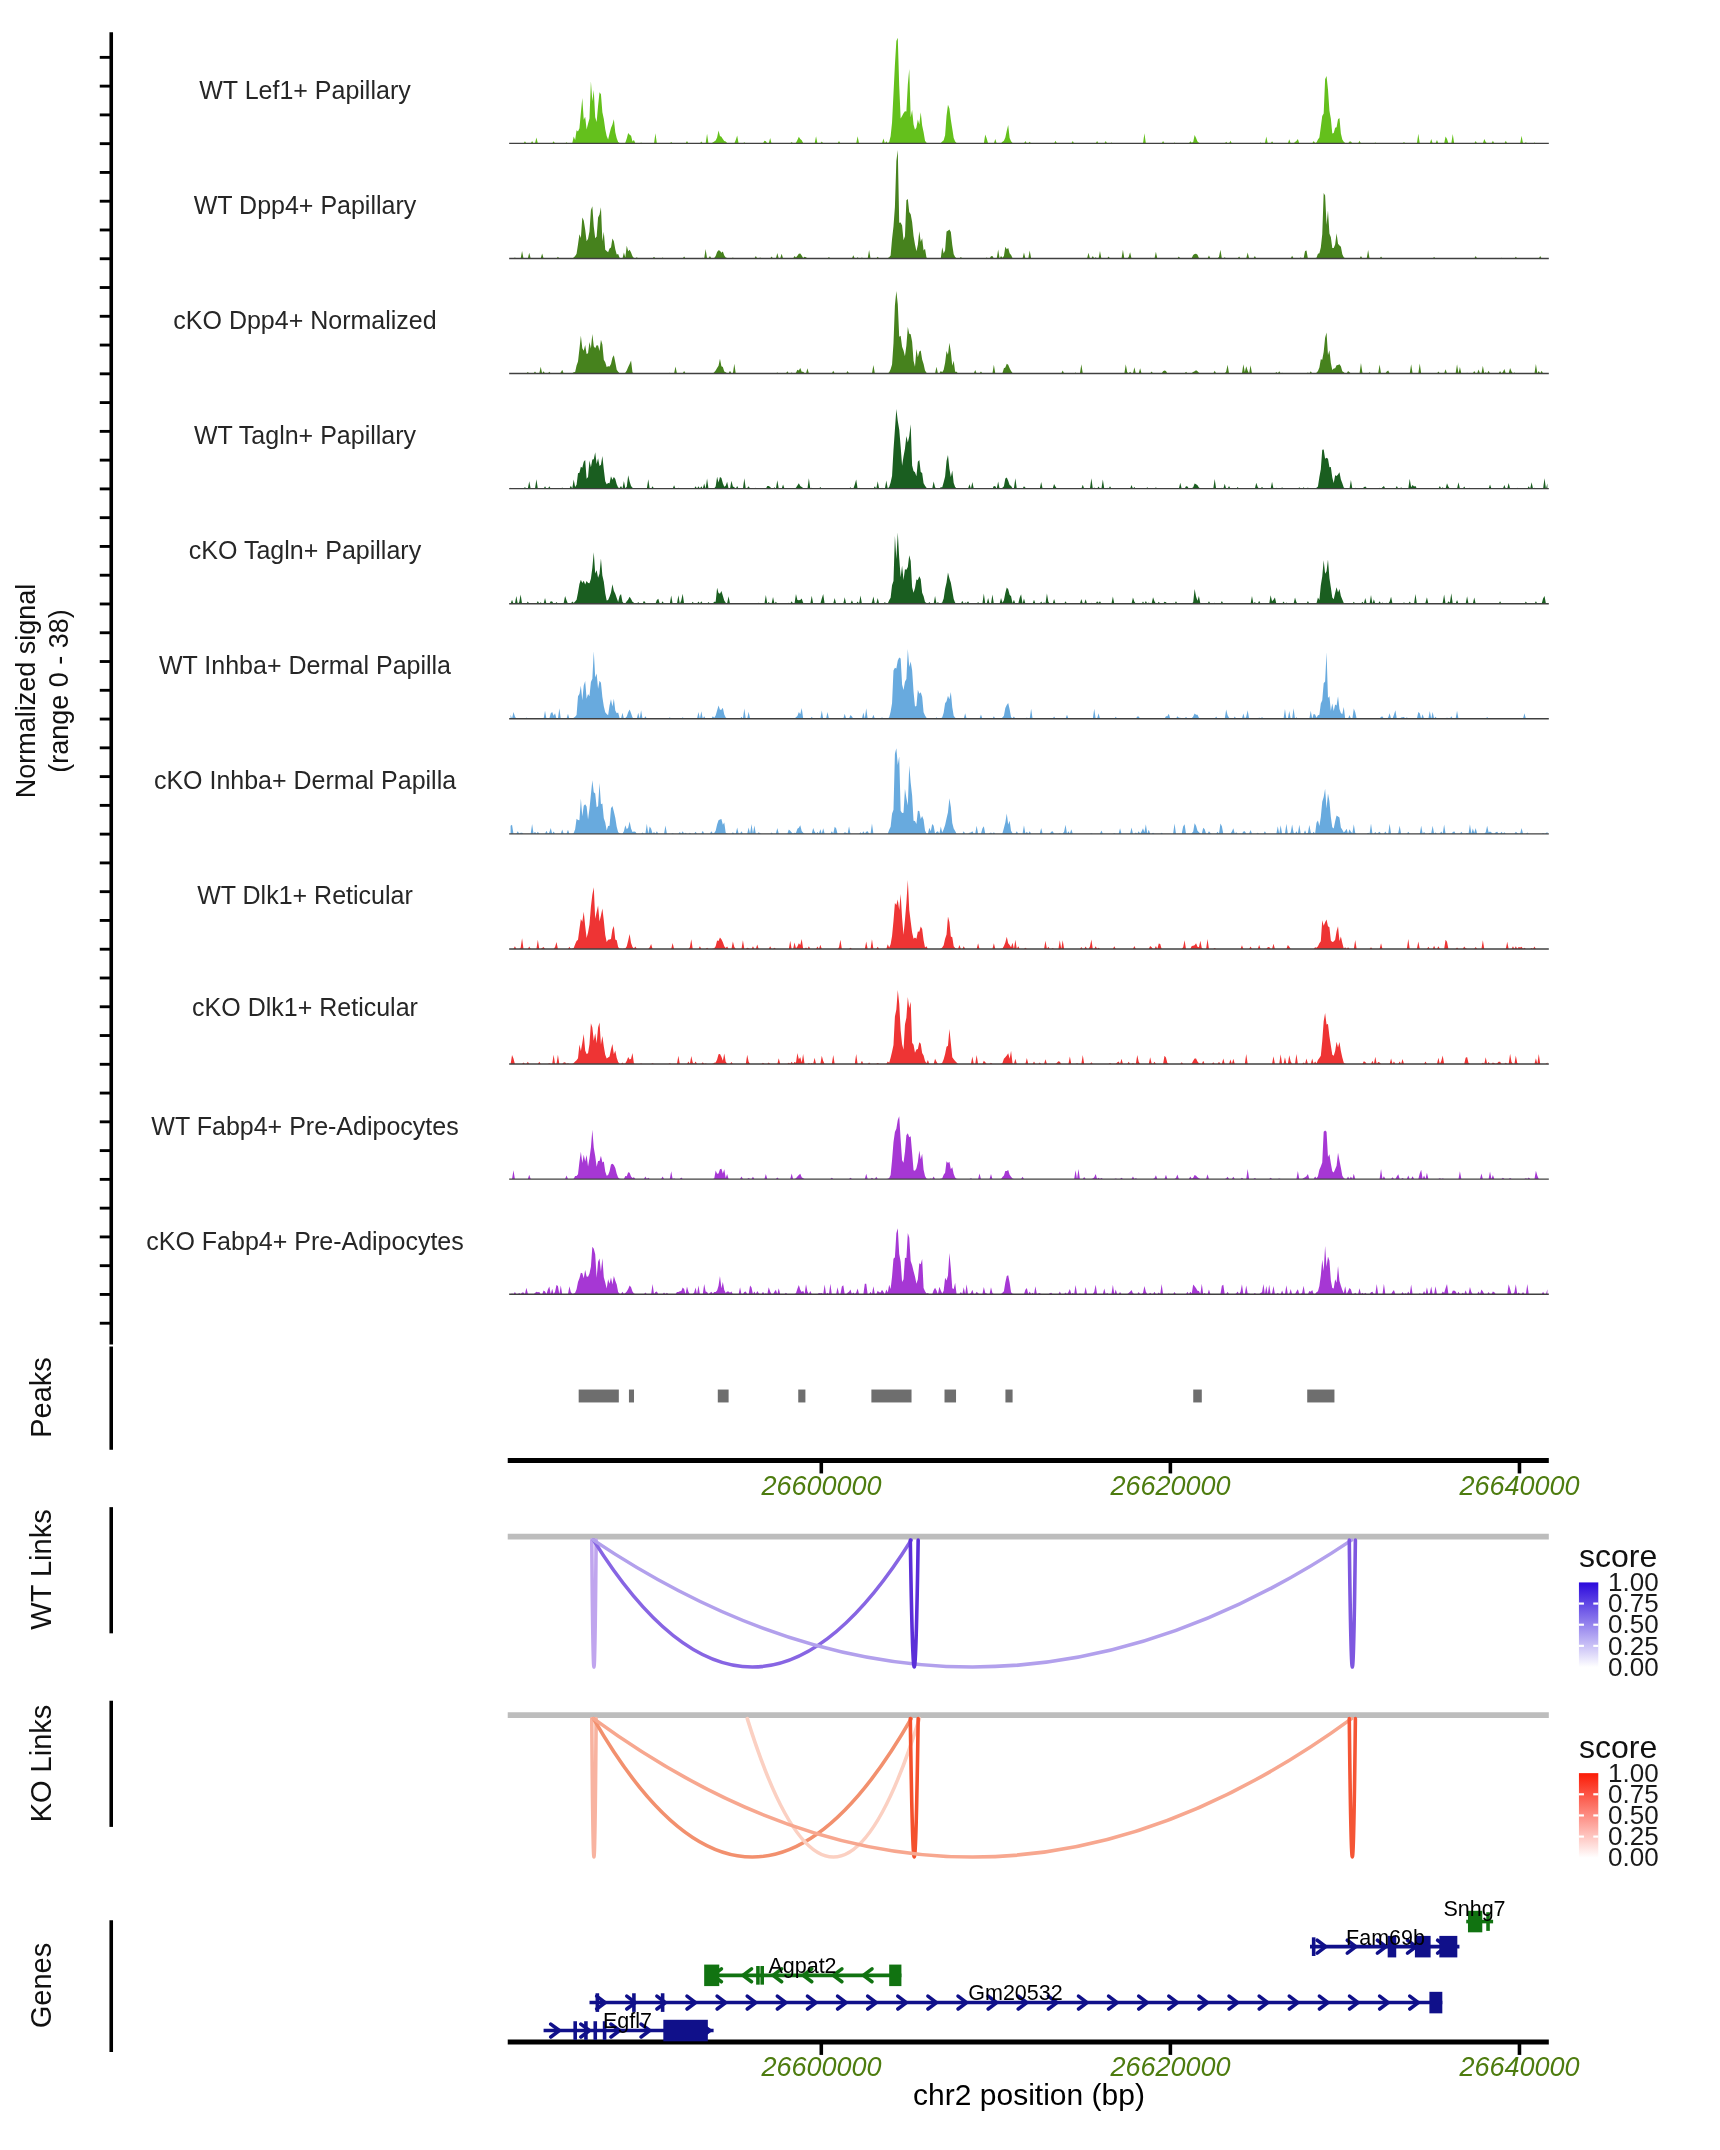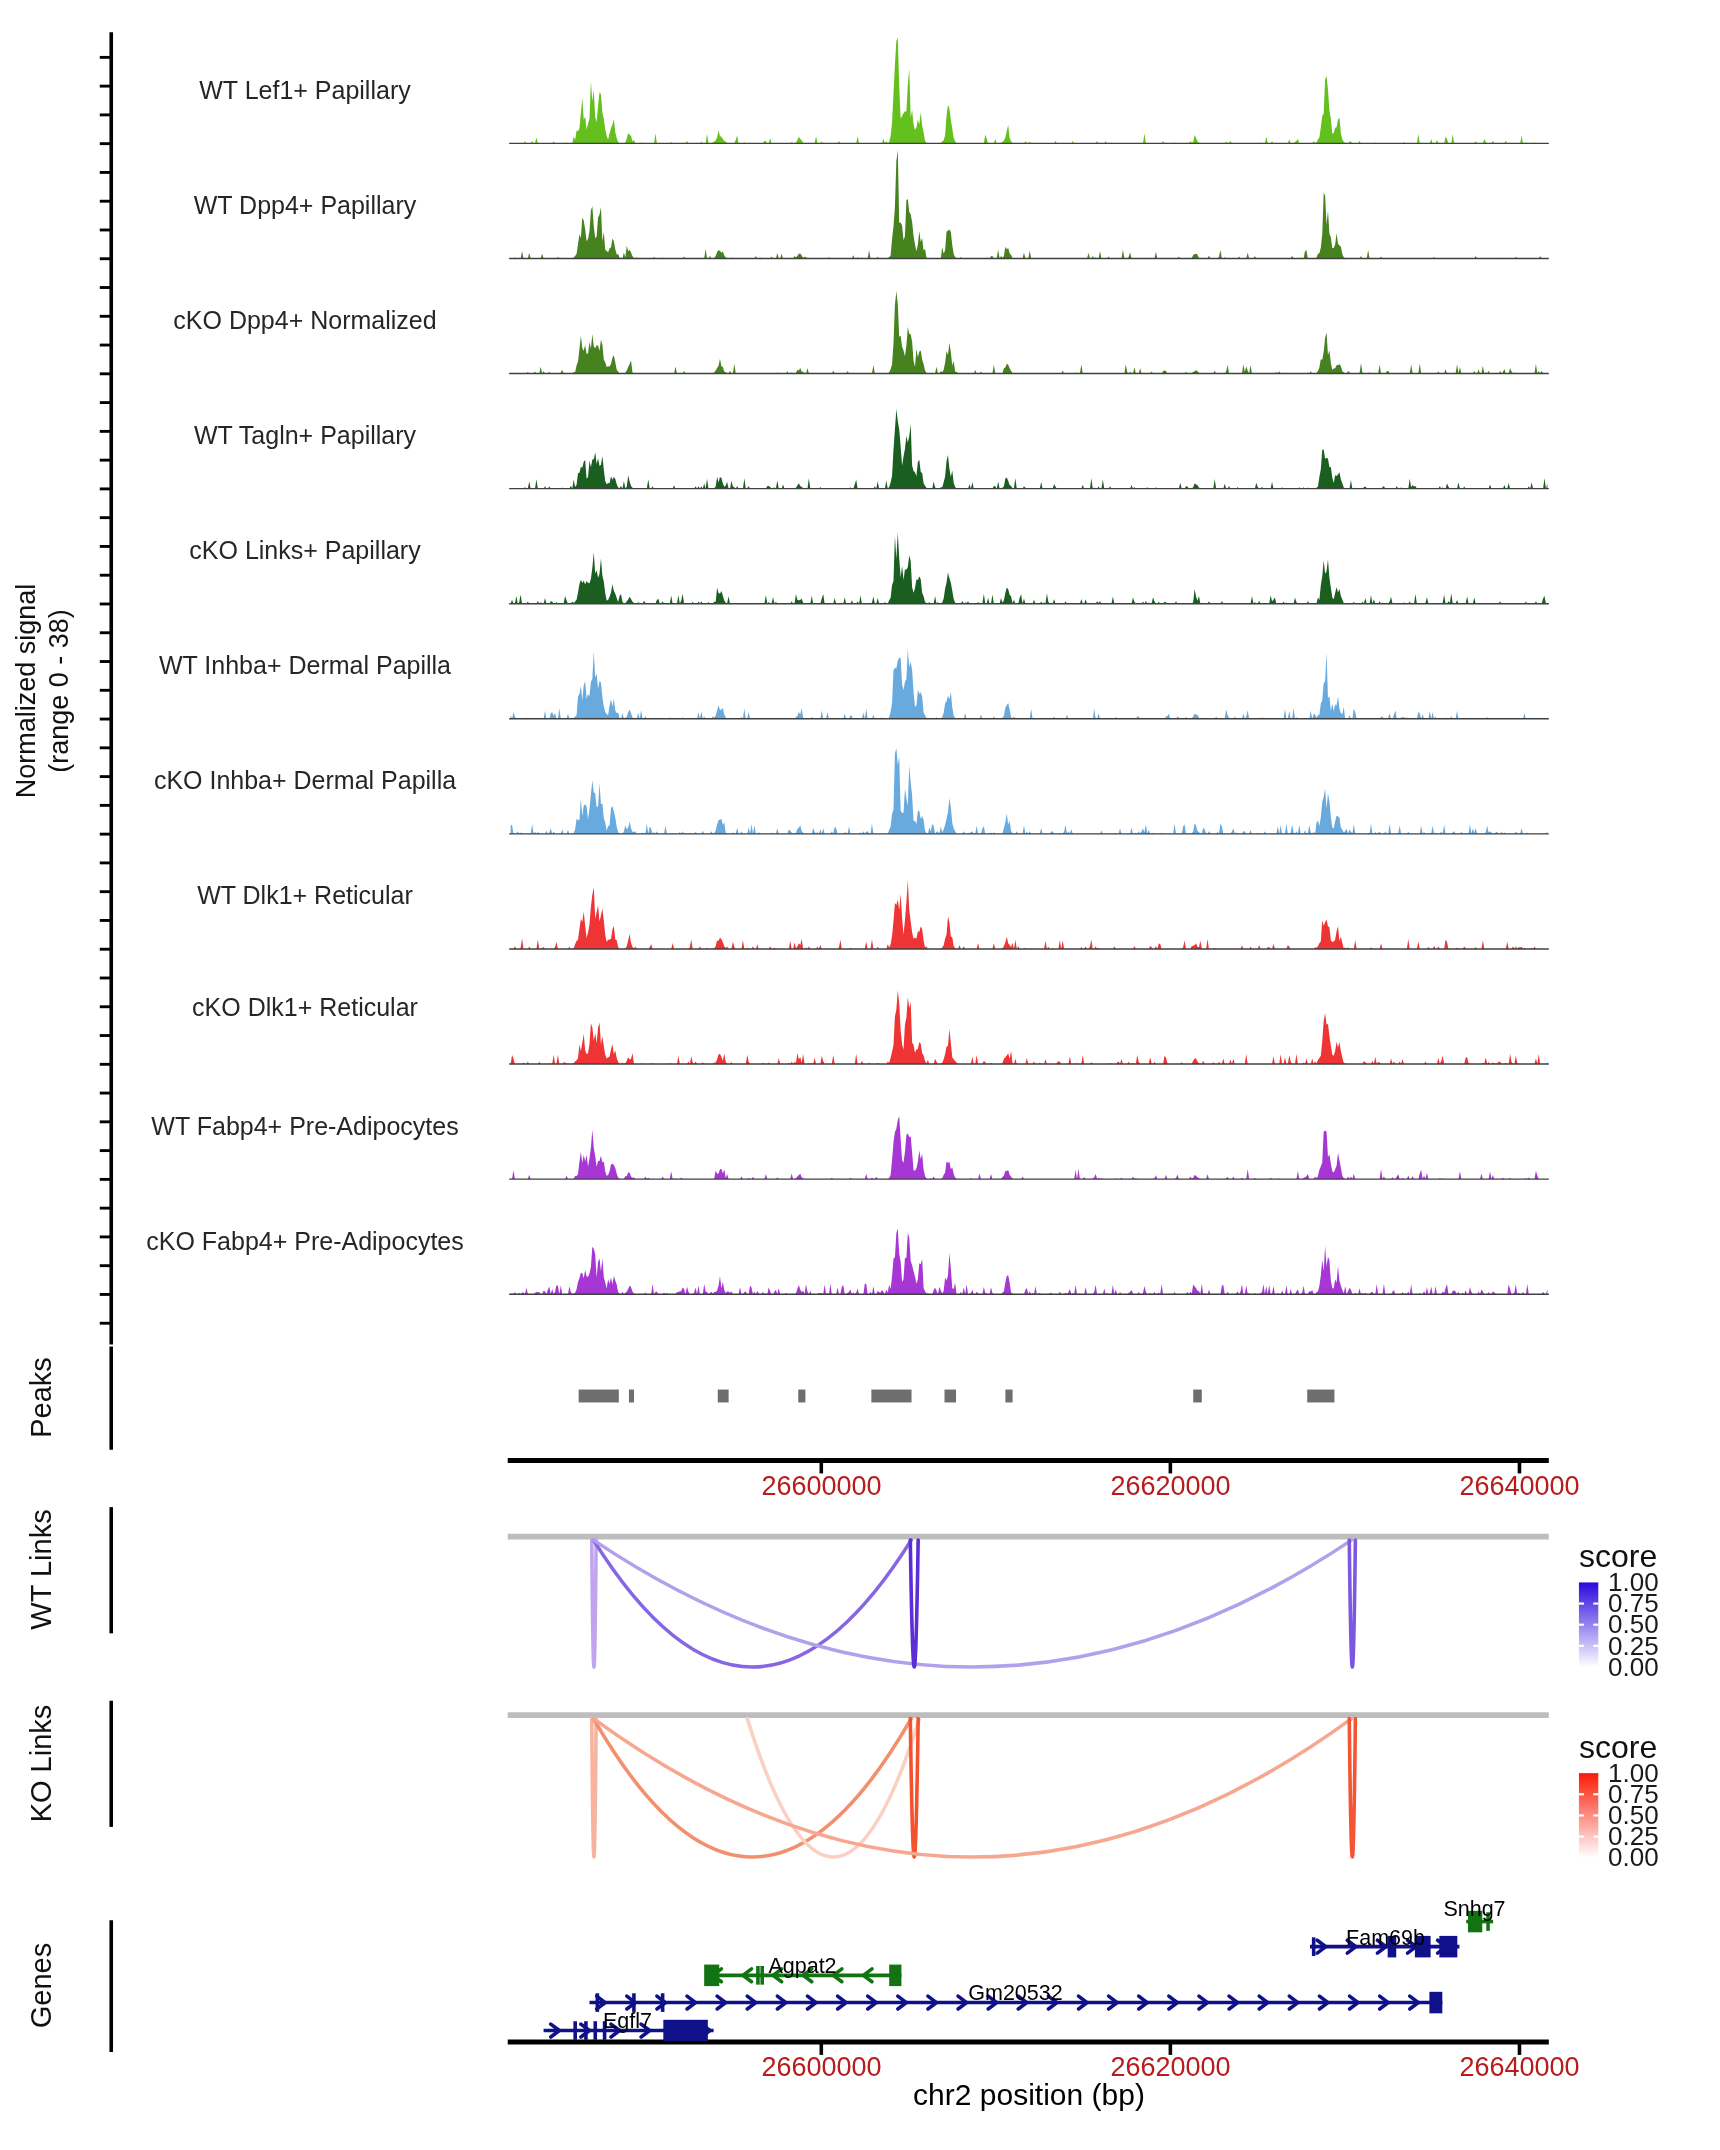--- a/index.html
+++ b/index.html
@@ -5,21 +5,21 @@
   html,body{margin:0;padding:0;background:#fff;}
   #fig{position:relative;width:1721px;height:2151px;background:#fff;overflow:hidden;
        font-family:"Liberation Sans","DejaVu Sans",sans-serif;}
   #gfx{position:absolute;left:0;top:0;}
   .abs{position:absolute;}
   .ylab{width:545px;height:72px;left:-227px;top:655px;text-align:center;
         font-size:27px;line-height:33px;color:#111;transform:rotate(-90deg);}
   .seclab{width:244px;height:37px;display:flex;align-items:center;justify-content:center;
           font-size:29px;color:#111;transform:rotate(-90deg);}
   .track-label{left:100px;width:410px;height:34px;text-align:center;font-size:25px;color:#262626;}
-  .axis-tick{width:215px;text-align:center;font-size:27px;color:#b91c1c;}
+  .axis-tick{width:215px;text-align:center;font-size:27px;color:#4d7c0f;font-style:italic;}
   .legend-title{width:143px;font-size:32px;color:#111;text-align:left;}
   .legend-tick{width:100px;font-size:26px;color:#1a1a1a;text-align:left;}
   .gene-label{width:301px;text-align:center;font-size:21.5px;color:#000;}
   .xtitle{left:742px;top:2078px;width:574px;text-align:center;font-size:30px;color:#000;}
 </style>
 </head>
 <body>
 
 <div id="fig">
   <svg id="gfx" width="1721" height="2151" viewBox="0 0 2400 3000">
@@ -245,21 +245,21 @@
 
   <div class="abs seclab" style="left:-81px;top:1379px;">Peaks</div>
   <div class="abs seclab" style="left:-81px;top:1551px;">WT Links</div>
   <div class="abs seclab" style="left:-81px;top:1745px;">KO Links</div>
   <div class="abs seclab" style="left:-81px;top:1967px;">Genes</div>
 
   <div class="abs track-label" style="top: 76px;">WT Lef1+ Papillary</div>
   <div class="abs track-label" style="top: 191px;">WT Dpp4+ Papillary</div>
   <div class="abs track-label" style="top: 306px;">cKO Dpp4+ Normalized</div>
   <div class="abs track-label" style="top: 421px;">WT Tagln+ Papillary</div>
-  <div class="abs track-label" style="top: 536px;">cKO Links+ Papillary</div>
+  <div class="abs track-label" style="top: 536px;">cKO Tagln+ Papillary</div>
   <div class="abs track-label" style="top: 651px;">WT Inhba+ Dermal Papilla</div>
   <div class="abs track-label" style="top: 766px;">cKO Inhba+ Dermal Papilla</div>
   <div class="abs track-label" style="top: 881px;">WT Dlk1+ Reticular</div>
   <div class="abs track-label" style="top: 956px; margin-top: 37px;">cKO Dlk1+ Reticular</div>
   <div class="abs track-label" style="top: 1112px;">WT Fabp4+ Pre-Adipocytes</div>
   <div class="abs track-label" style="top: 1227px;">cKO Fabp4+ Pre-Adipocytes</div>
 
   <div class="abs axis-tick a1" style="left: 714px; top: 1471px;">26600000</div>
   <div class="abs axis-tick a1" style="left: 1063px; top: 1471px;">26620000</div>
   <div class="abs axis-tick a1" style="left: 1412px; top: 1471px;">26640000</div>

